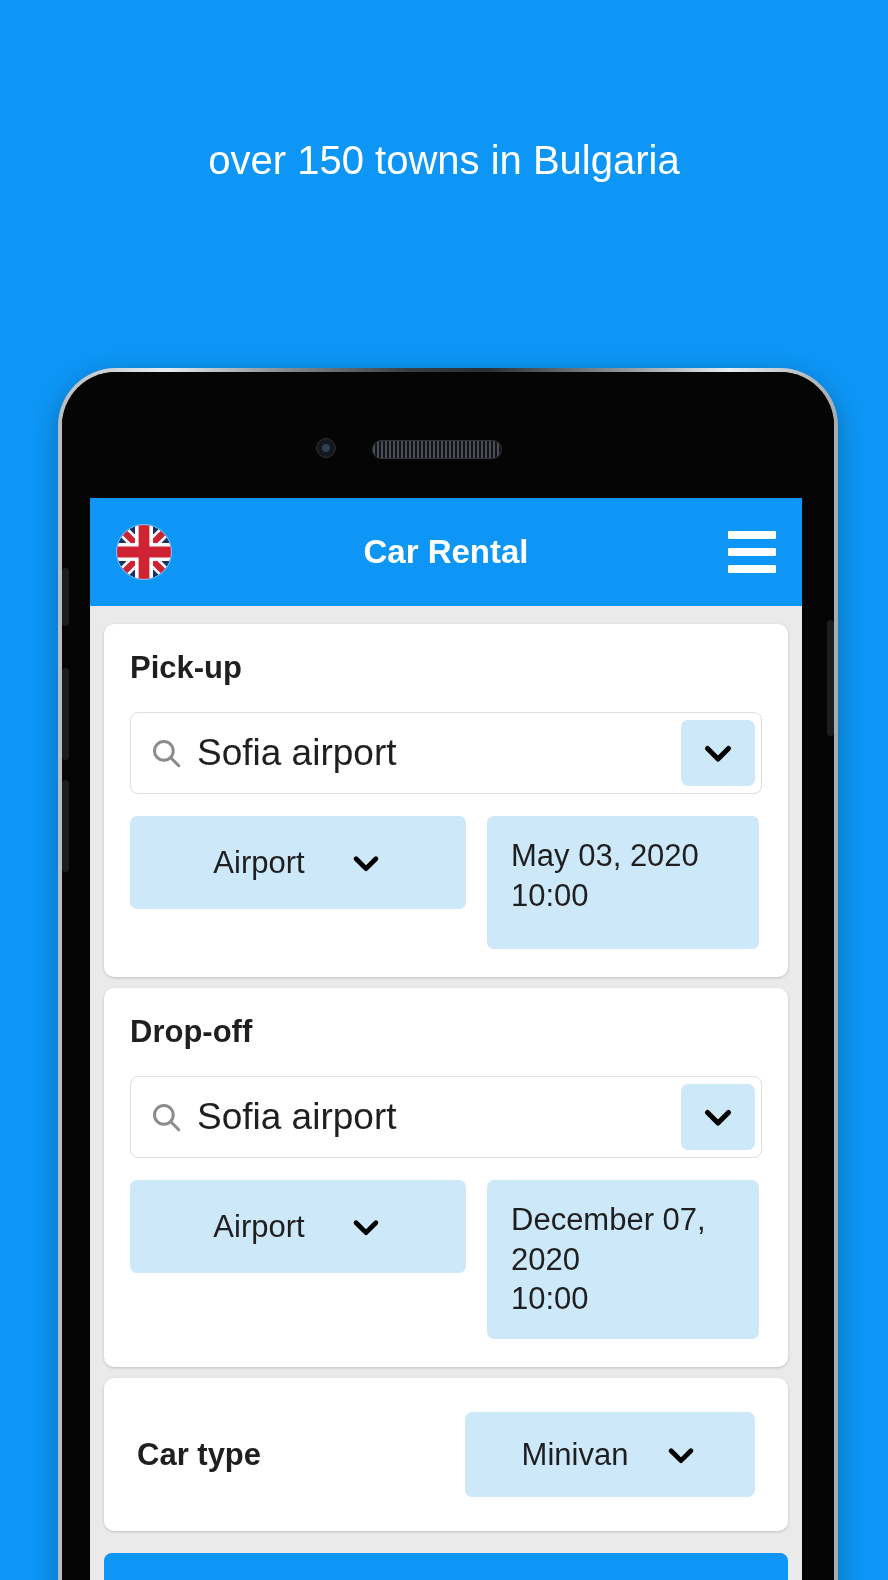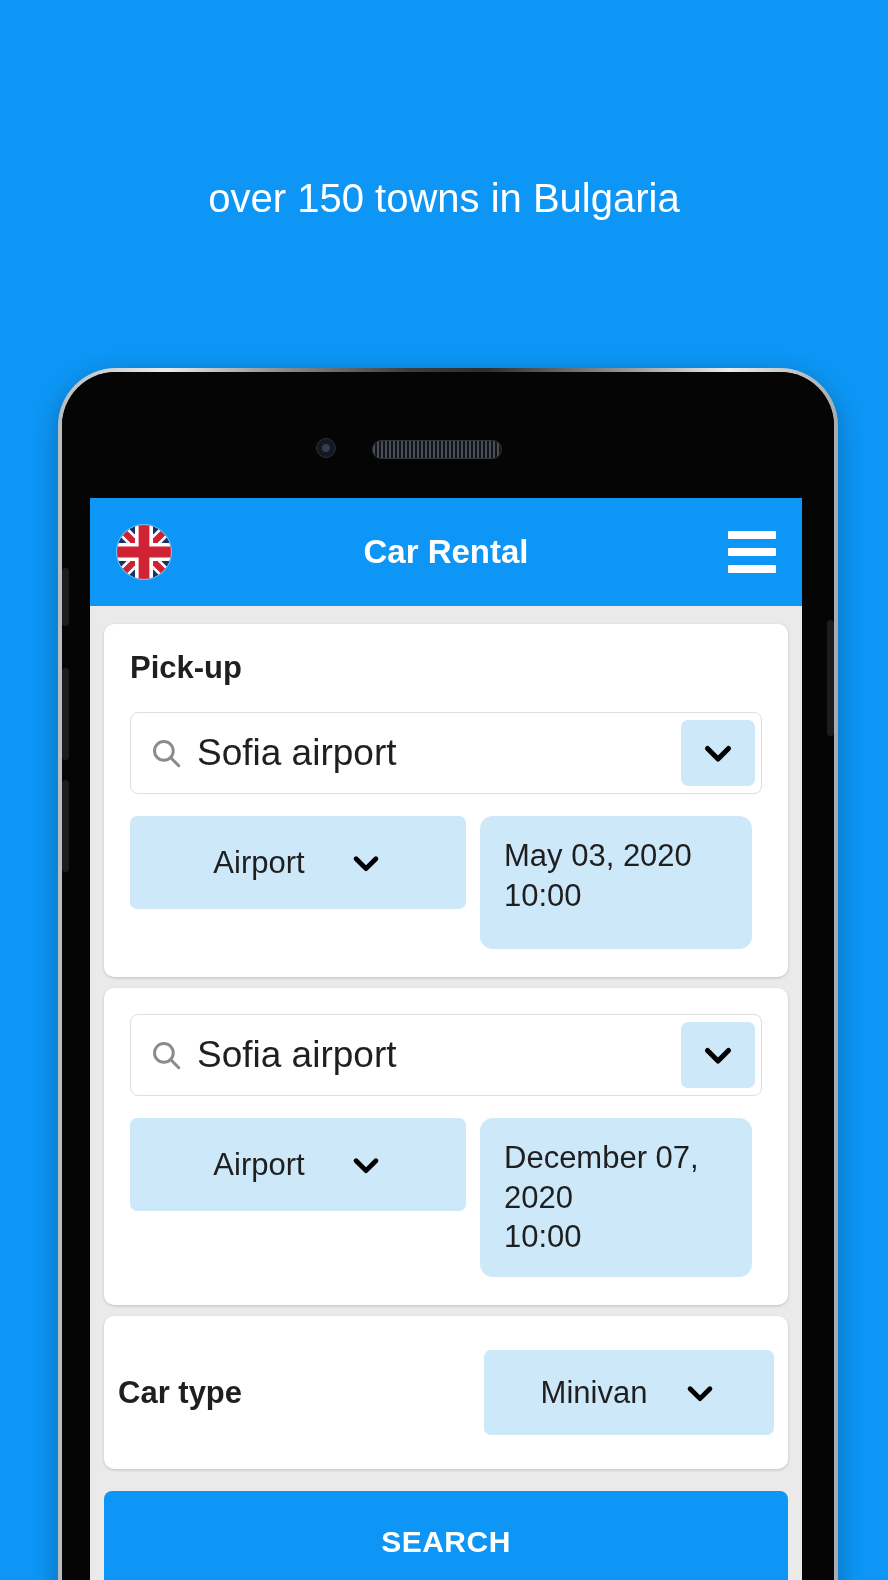--- a/index.html
+++ b/index.html
@@ -25,21 +25,20 @@
     color: #ffffff;
   }
   .promo-title {
     font-size: 67px;
     font-weight: 400;
     letter-spacing: 1px;
     line-height: 1.05;
     color: #ffffff;
   }
   .promo-sub {
-    margin-top: 38px;
     font-size: 40px;
     font-weight: 400;
     color: #ffffff;
   }
 
   
   .device {
     position: absolute;
     left: 58px;
     top: 368px;
@@ -193,21 +192,21 @@
     border-radius: 7px;
     display: flex;
     align-items: center;
     justify-content: center;
   }
 
   
   .chip-row {
     display: flex;
     align-items: flex-start;
-    gap: 14px;
+    gap: 21px;
     margin-top: 22px;
   }
   .chip-type {
     flex: 0 0 auto;
     width: 336px;
     height: 93px;
     background: #cce8f9;
     border-radius: 7px;
     display: flex;
     align-items: center;
@@ -217,33 +216,33 @@
   }
   .chip-type-label {
     font-size: 31px;
     color: #1f1f1f;
   }
   .chip-date {
     flex: 0 0 auto;
     width: 272px;
     min-height: 133px;
     background: #cce8f9;
-    border-radius: 13px;
+    border-radius: 7px;
     padding: 20px 24px;
     font-size: 31px;
     color: #1f1f1f;
     line-height: 1.28;
   }
 
   
   .card-cartype {
     display: flex;
     align-items: center;
     justify-content: space-between;
-    padding: 34px 14px;
+    padding: 34px 33px;
   }
   .chip-cartype {
     width: 290px;
     height: 85px;
     background: #cce8f9;
     border-radius: 7px;
     display: flex;
     align-items: center;
     justify-content: center;
     gap: 36px;
@@ -345,20 +344,21 @@
               </svg>
             </div>
             <div class="chip-date">
               <div>May 03, 2020</div>
               <div>10:00</div>
             </div>
           </div>
         </div>
 
         <div class="card">
+          <div class="card-title">Drop-off</div>
 
           <div class="search-field">
             <span class="search-icon">
               <svg viewBox="0 0 24 24" width="100%" height="100%" fill="none" stroke="currentColor" stroke-width="2.1" stroke-linecap="round">
                 <circle cx="10.5" cy="10.5" r="6.6"></circle>
                 <line x1="15.4" y1="15.4" x2="21" y2="21"></line>
               </svg>
             </span>
             <span class="search-value" title="Sofia airport">Sofia airport</span>
             <span class="chev-box">

